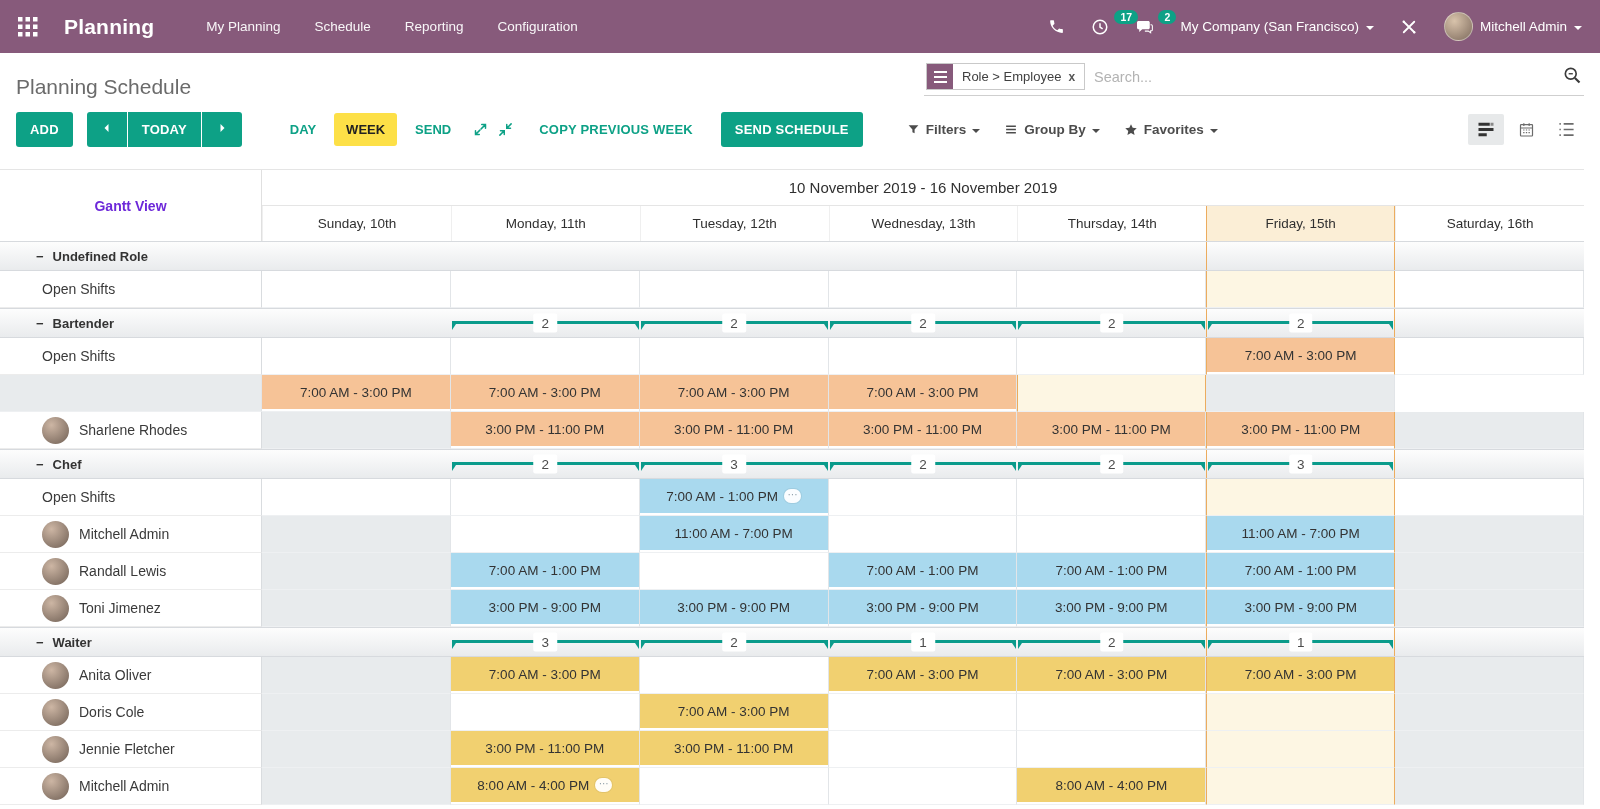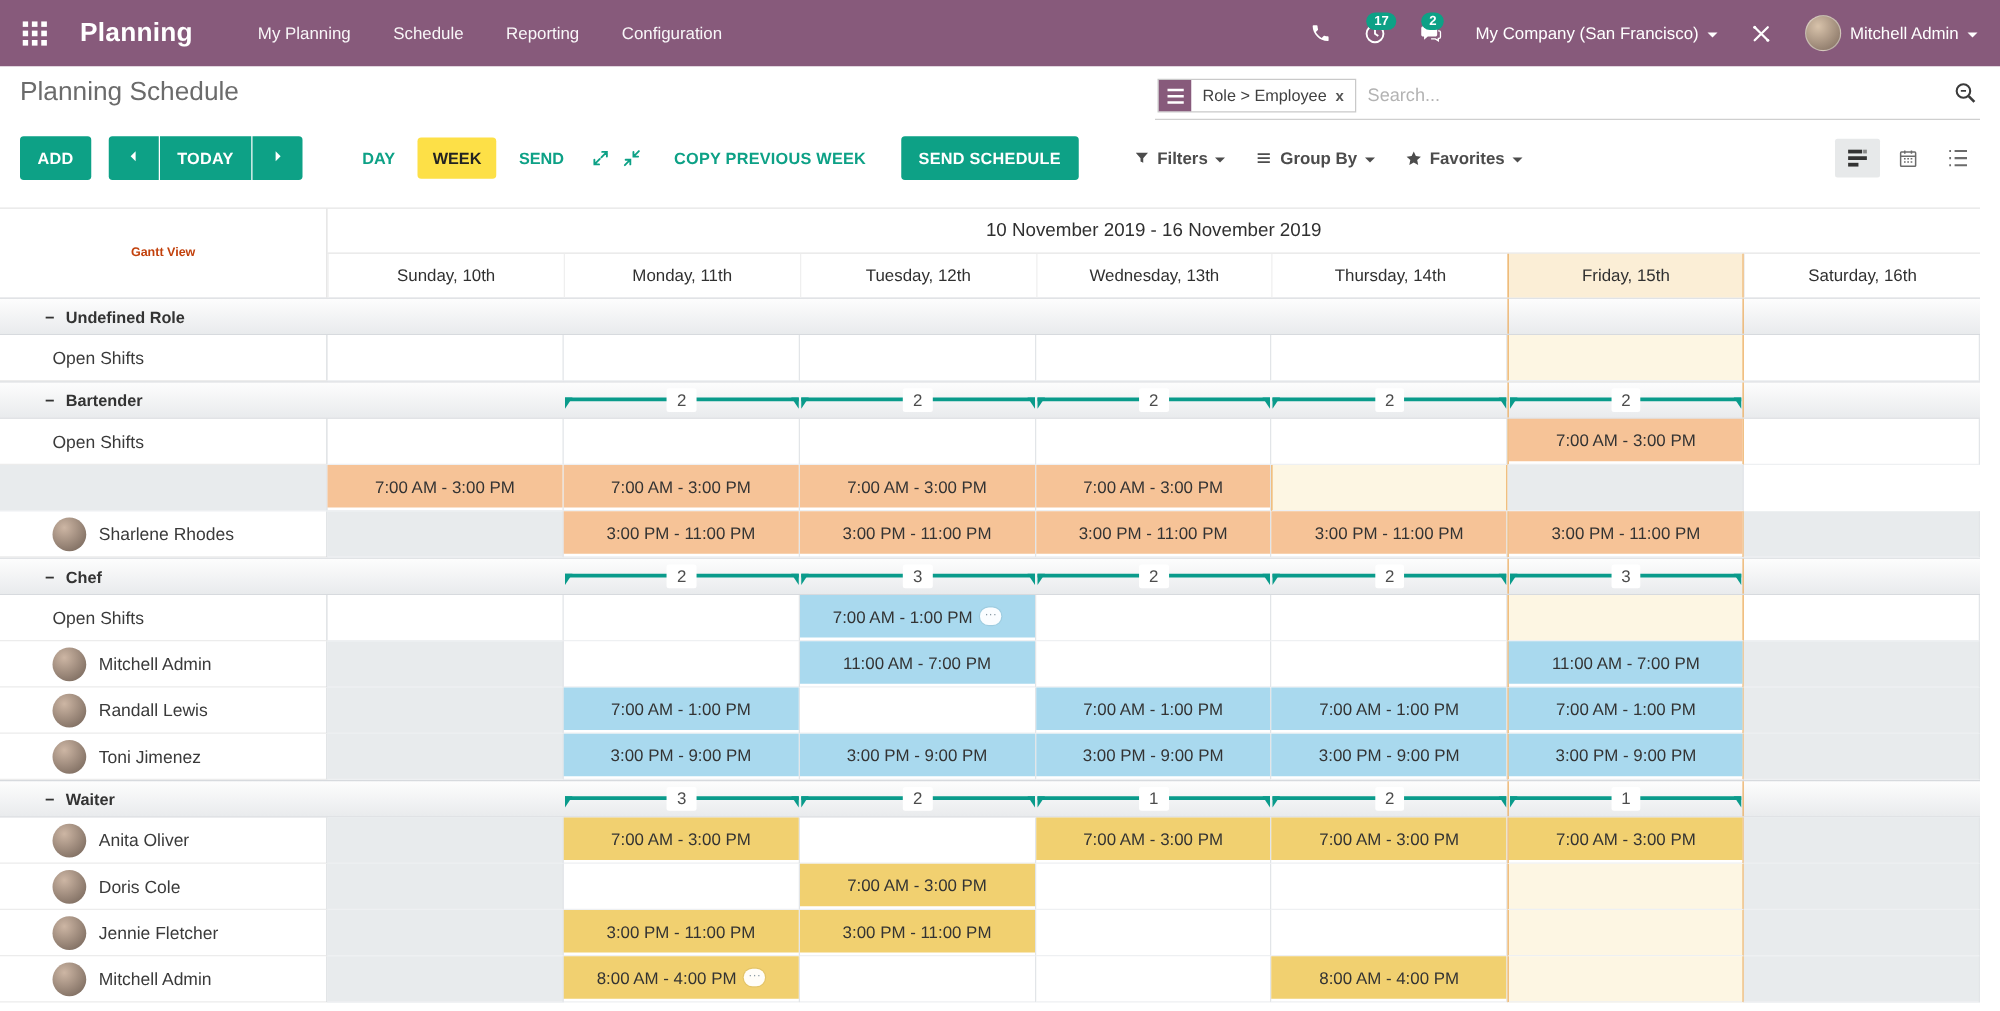--- a/index.html
+++ b/index.html
@@ -13,32 +13,32 @@
 
   
   .navbar{height:53px;background:var(--navbar);display:flex;align-items:center;
     padding:0 18px;color:#fff;}
   .apps-btn{width:22px;height:22px;margin-right:24px;cursor:pointer;display:flex;align-items:center;}
   .brand{font-size:21px;font-weight:bold;margin-right:52px;letter-spacing:.2px;}
   .nav-menu{display:flex;gap:34px;font-size:13.5px;}
   .nav-menu span{cursor:pointer;opacity:.95;}
   .nav-right{margin-left:auto;display:flex;align-items:center;gap:26px;font-size:13.5px;}
   .sysicon{position:relative;display:flex;align-items:center;cursor:pointer;}
-  .badge{position:absolute;top:-8px;left:2px;background:var(--accent);border-radius:10px;
+  .badge{position:absolute;top:-8px;left:23px;background:var(--accent);border-radius:10px;
     font-size:10.5px;font-weight:bold;padding:2px 6px;line-height:1;}
   .company,.usermenu{display:flex;align-items:center;gap:7px;cursor:pointer;white-space:nowrap;}
   .caret{width:0;height:0;border-left:4px solid transparent;border-right:4px solid transparent;
     border-top:4px solid currentColor;display:inline-block;margin-top:2px;}
   .avatar-sm{width:29px;height:29px;border-radius:50%;
     background:radial-gradient(circle at 35% 30%, #d8c3ab, #7d6a5c);border:1px solid rgba(255,255,255,.4);}
 
   
   .cp{padding:9px 16px 0 16px;}
   .cp-top{display:flex;align-items:flex-start;}
-  .cp-title{font-size:21px;color:#6b6b6b;font-weight:400;margin-top:0;}
+  .cp-title{font-size:21px;color:#6b6b6b;font-weight:400;margin-top:13px;}
   .searchbox{margin-left:auto;width:660px;display:flex;align-items:center;
     border-bottom:1px solid #cfcfcf;padding:1px 2px 5px 2px;}
   .facet{display:flex;align-items:stretch;border:1px solid #c9c9c9;height:27px;background:#fff;}
   .facet-icon{width:26px;background:var(--navbar);display:flex;flex-direction:column;
     justify-content:center;align-items:center;gap:3px;}
   .facet-icon i{display:block;width:13px;height:2px;background:#fff;}
   .facet-label{display:flex;align-items:center;padding:0 7px 0 9px;font-size:13px;color:#404040;}
   .facet-x{display:flex;align-items:center;padding-right:9px;color:#555;font-size:12px;
     font-weight:bold;cursor:pointer;}
   .search-input{border:none;outline:none;flex:1;margin-left:9px;font-size:14.5px;
@@ -64,21 +64,21 @@
   .dd{display:flex;align-items:center;gap:6px;cursor:pointer;font-weight:bold;}
   .view-switch{margin-left:auto;display:flex;gap:4px;align-items:center;}
   .vs{width:36px;height:31px;display:flex;align-items:center;justify-content:center;cursor:pointer;
     border-radius:2px;}
   .vs.active{background:#e7e9ea;}
 
   
   .gantt{width:1584px;margin-top:10px;}
   .g-head{display:grid;grid-template-columns:262px repeat(7,1fr);border-top:1px solid #e5e5e5;}
   .g-view-label{grid-row:1/3;grid-column:1;display:flex;align-items:center;justify-content:center;
-    font-weight:bold;font-size:10px;color:#c2410c;border-right:1px solid #e0e0e0;}
+    font-weight:bold;font-size:14px;color:#6d28d9;border-right:1px solid #e0e0e0;}
   .g-range{grid-column:2/9;height:36px;display:flex;align-items:center;justify-content:center;
     font-size:15px;color:#303030;border-bottom:1px solid #e5e5e5;}
   .g-day{height:35px;display:flex;align-items:center;justify-content:center;font-size:13.5px;
     color:#303030;border-left:1px solid #efefef;}
   .g-day.today{background:var(--todayhead);border-left:1px solid var(--todayborder);
     border-right:1px solid var(--todayborder);}
 
   .group-row{display:grid;grid-template-columns:262px repeat(7,1fr);height:30px;
     background:linear-gradient(#fdfdfd,#e9ebed);border-top:1px solid #d7dade;
     border-bottom:1px solid #d7dade;cursor:pointer;}

